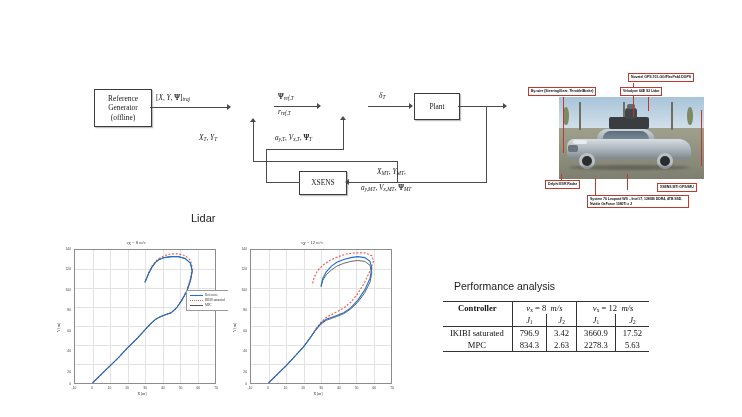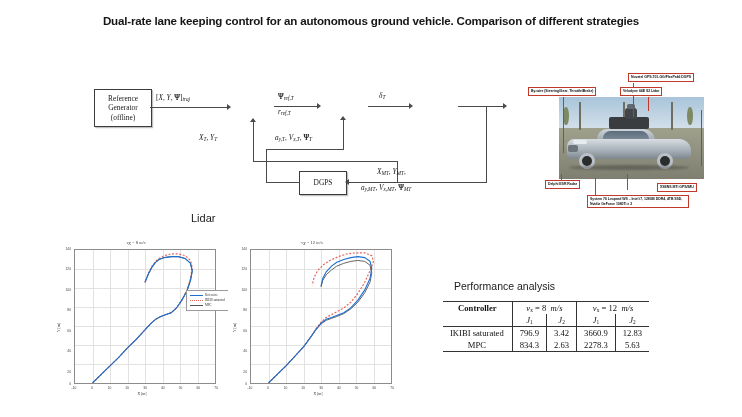--- a/index.html
+++ b/index.html
@@ -123,33 +123,35 @@
   .rule-mid{border-top:0.9px solid #333;}
   .rule-bot{border-bottom:1.4px solid #333;}
   .vsep{border-left:0.9px solid #333;}
   .it{font-style:italic;}
 </style>
 </head>
 <body>
 
 <div class="slide">
 
-  <div class="title">Dual-rate lane keeping control for an autonomous ground vehicle. Comparison of different strategies</div>
 
   <div class="diagram">
 
     <div class="blk" style="left:10px;top:13px;width:56px;height:36px;">
       <span>Reference<br>Generator<br>(offline)</span>
     </div>
 
 
 
+    <div class="blk" style="left:330px;top:17px;width:44px;height:25px;">
+      <span>Plant</span>
+    </div>
 
     <div class="blk" style="left:215px;top:95px;width:46px;height:22px;">
-      <span>DGPS</span>
+      <span>XSENS</span>
     </div>
 
     <div class="ln h" style="left:66px;top:31px;width:78px;"></div>
     <div class="arw r" style="left:143px;top:28px;"></div>
 
     <div class="ln h" style="left:190px;top:30px;width:44px;"></div>
     <div class="arw r" style="left:233px;top:27px;"></div>
 
     <div class="ln h" style="left:284px;top:30px;width:42px;"></div>
     <div class="arw r" style="left:325px;top:27px;"></div>
@@ -365,21 +367,21 @@
       <th class="vsep"><span class="it">J</span><span class="sub" style="font-style:normal;">1</span></th>
       <th class="vsep"><span class="it">J</span><span class="sub" style="font-style:normal;">2</span></th>
       <th class="vsep"><span class="it">J</span><span class="sub" style="font-style:normal;">1</span></th>
       <th class="vsep"><span class="it">J</span><span class="sub" style="font-style:normal;">2</span></th>
     </tr>
     <tr>
       <td class="rowname rule-mid">IKIBI saturated</td>
       <td class="rule-mid vsep">796.9</td>
       <td class="rule-mid vsep">3.42</td>
       <td class="rule-mid vsep">3660.9</td>
-      <td class="rule-mid vsep">12.83</td>
+      <td class="rule-mid vsep">17.52</td>
     </tr>
     <tr>
       <td class="rowname rule-bot">MPC</td>
       <td class="rule-bot vsep">834.3</td>
       <td class="rule-bot vsep">2.63</td>
       <td class="rule-bot vsep">2278.3</td>
       <td class="rule-bot vsep">5.63</td>
     </tr>
   </tbody>
     </table>

